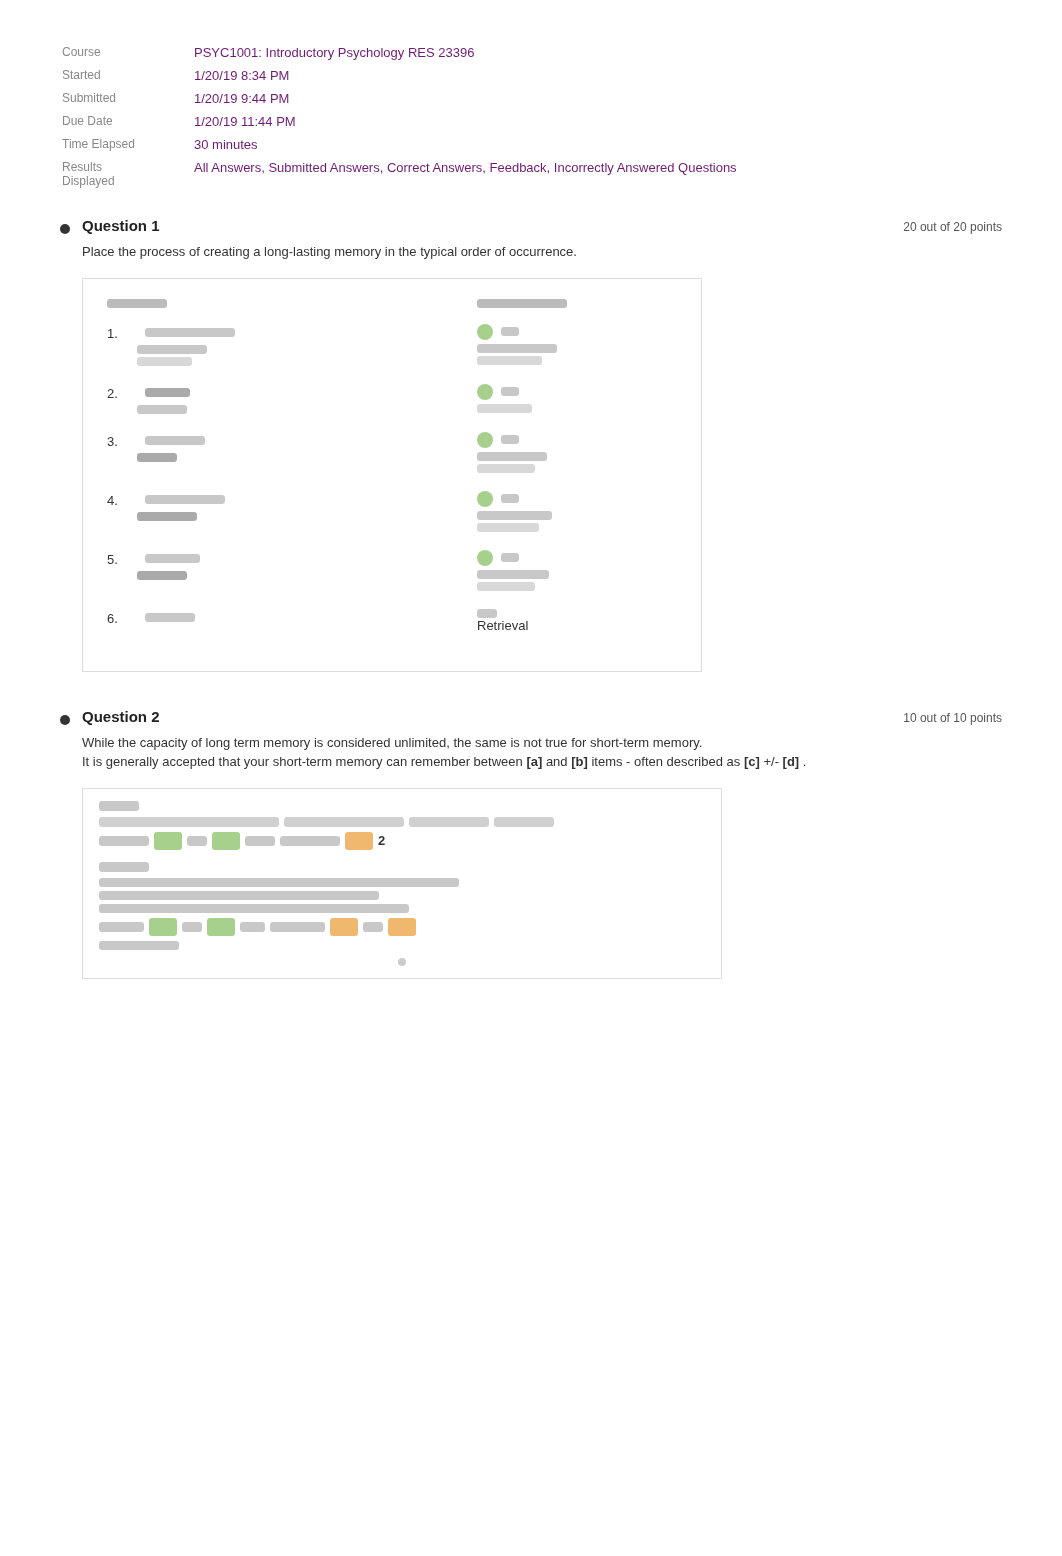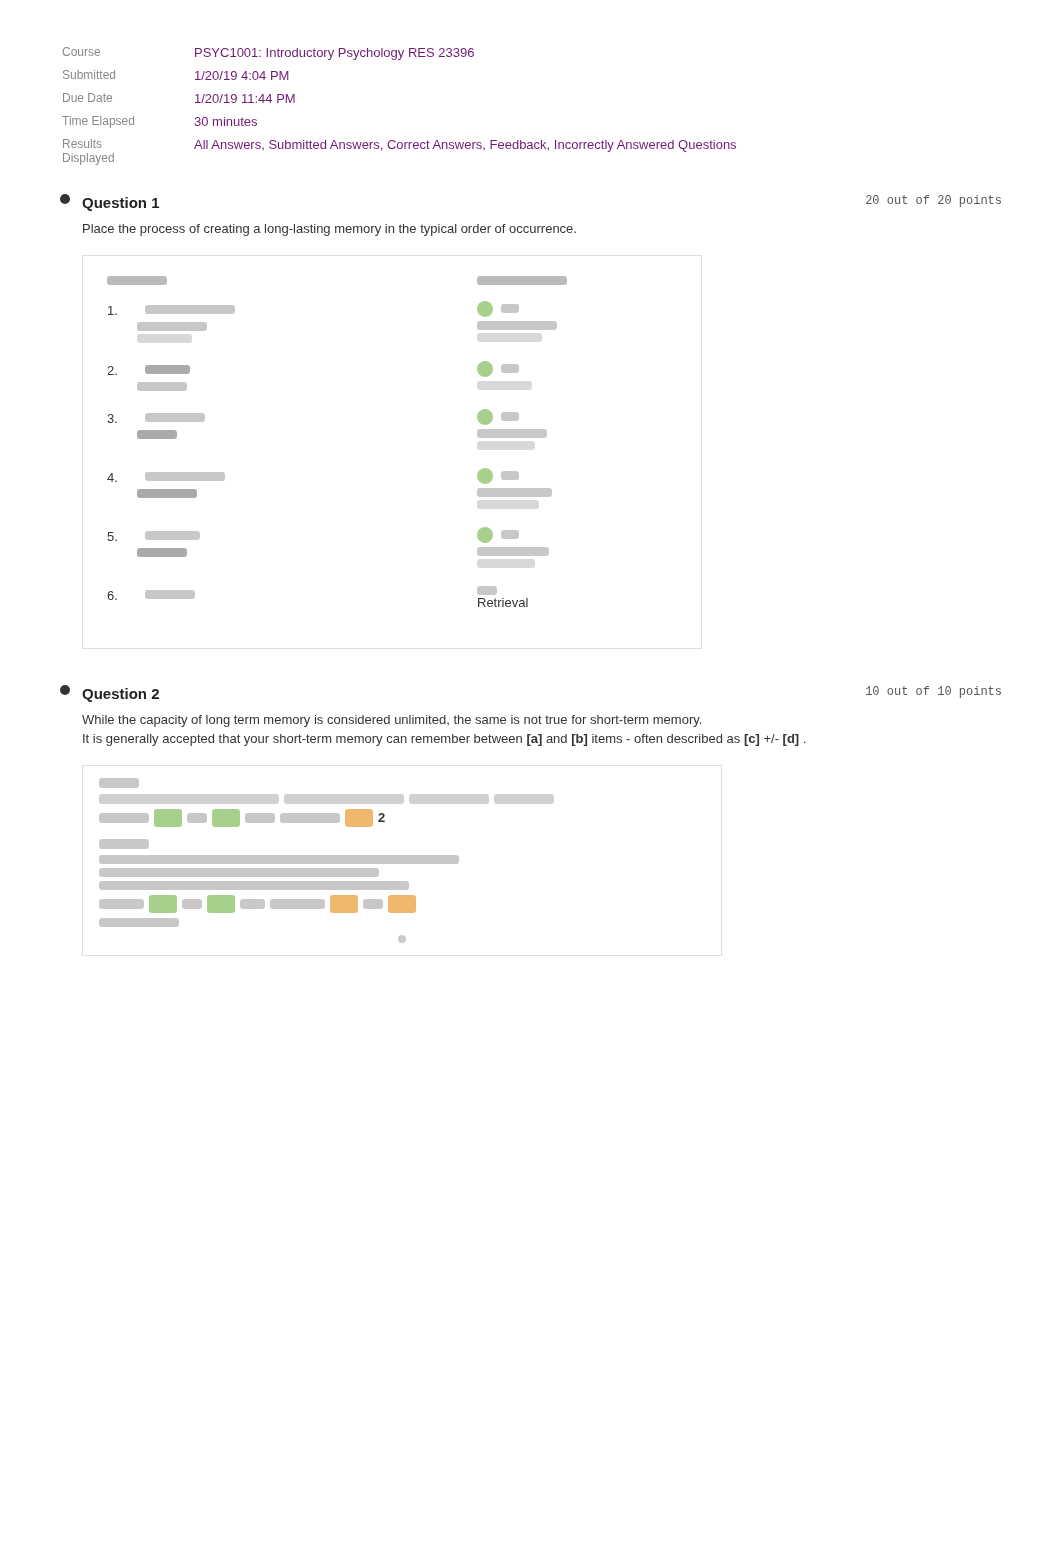--- a/index.html
+++ b/index.html
@@ -32,42 +32,41 @@
       font-size: 13px;
       color: #701a75;
     }
 
     
     .question-section {
       margin-bottom: 36px;
     }
     .question-header {
       display: flex;
-      align-items: flex-start;
+      align-items: flex-end;
       margin-bottom: 8px;
     }
     .bullet {
       width: 10px;
       height: 10px;
       background: #333;
       border-radius: 50%;
       margin-right: 12px;
       flex-shrink: 0;
     }
     .question-title {
       font-size: 15px;
       font-weight: bold;
       color: #222;
     }
     .question-points {
       margin-left: auto;
       font-size: 12px;
       color: #555;
       white-space: nowrap;
-      font-family: Liberation Mono, monospace;
     }
 
     .question-body {
       margin-left: 22px;
       font-size: 13px;
       color: #333;
       line-height: 1.5;
       margin-bottom: 16px;
     }
 
@@ -147,22 +146,26 @@
 </head>
 <body>
 
 <table class="info-table">
   <tbody>
       <tr>
     <td class="label-col">Course</td>
     <td class="value-col">PSYC1001: Introductory Psychology RES 23396</td>
   </tr>
   <tr>
+    <td class="label-col">Started</td>
+    <td class="value-col">1/20/19 8:34 PM</td>
+  </tr>
+  <tr>
     <td class="label-col">Submitted</td>
-    <td class="value-col">1/20/19 4:04 PM</td>
+    <td class="value-col">1/20/19 9:44 PM</td>
   </tr>
   <tr>
     <td class="label-col">Due Date</td>
     <td class="value-col">1/20/19 11:44 PM</td>
   </tr>
   <tr>
     <td class="label-col">Time Elapsed</td>
     <td class="value-col">30 minutes</td>
   </tr>
   <tr>

